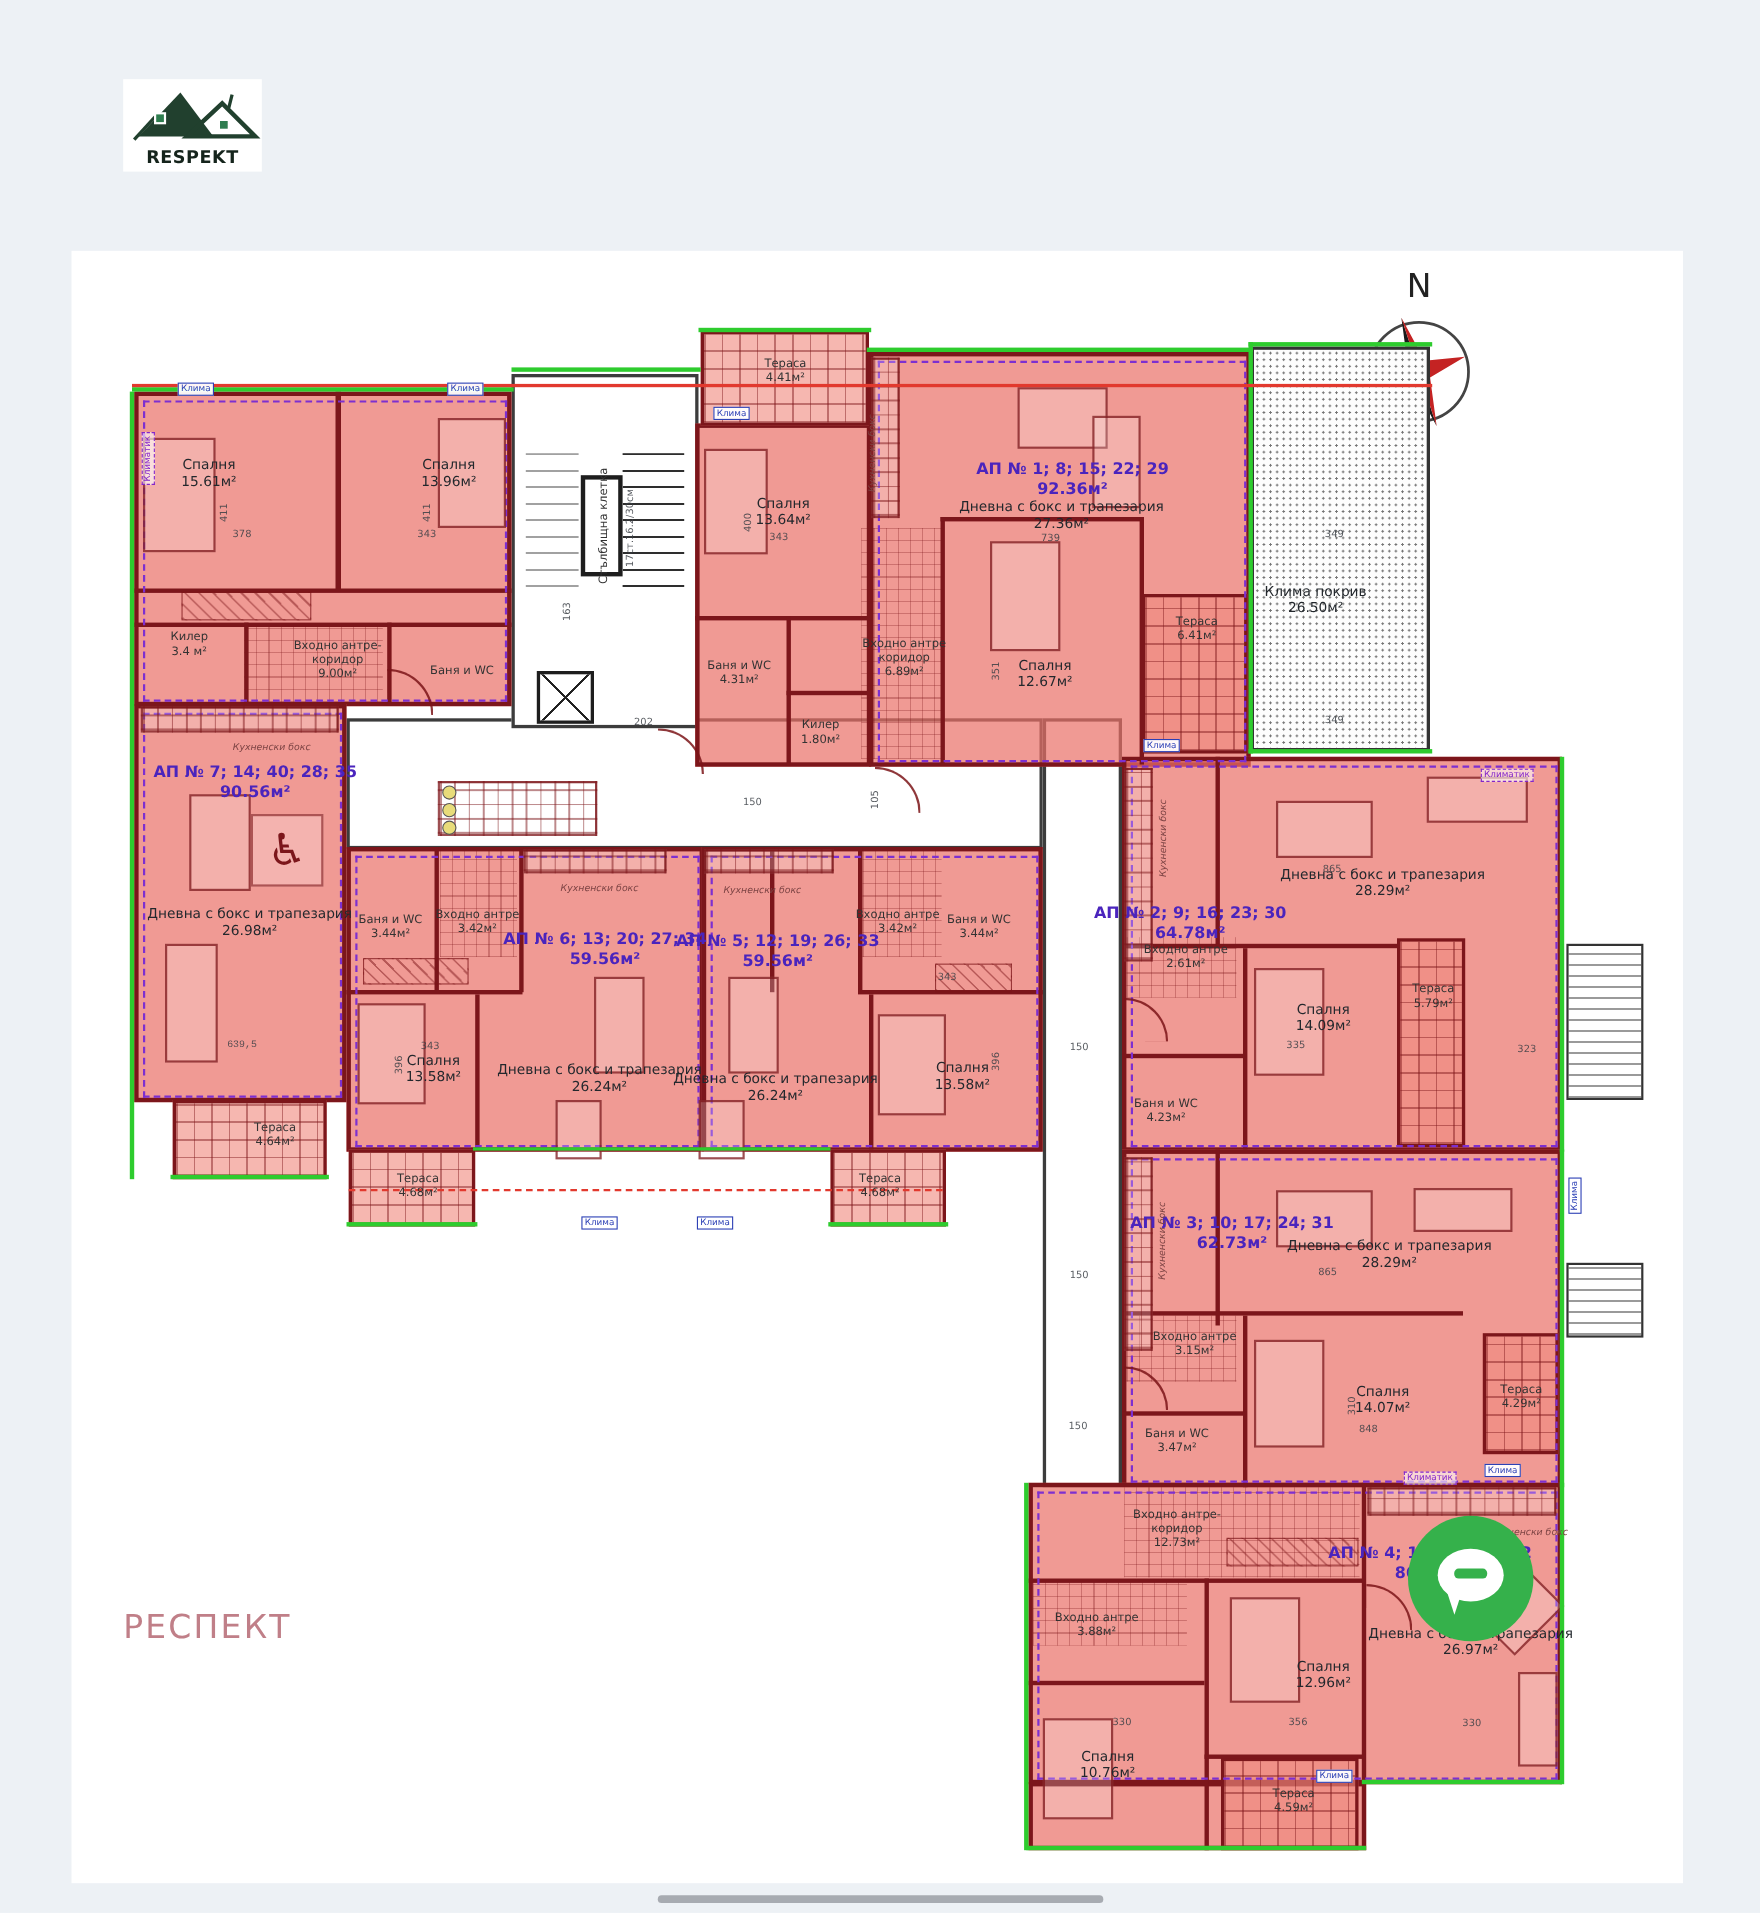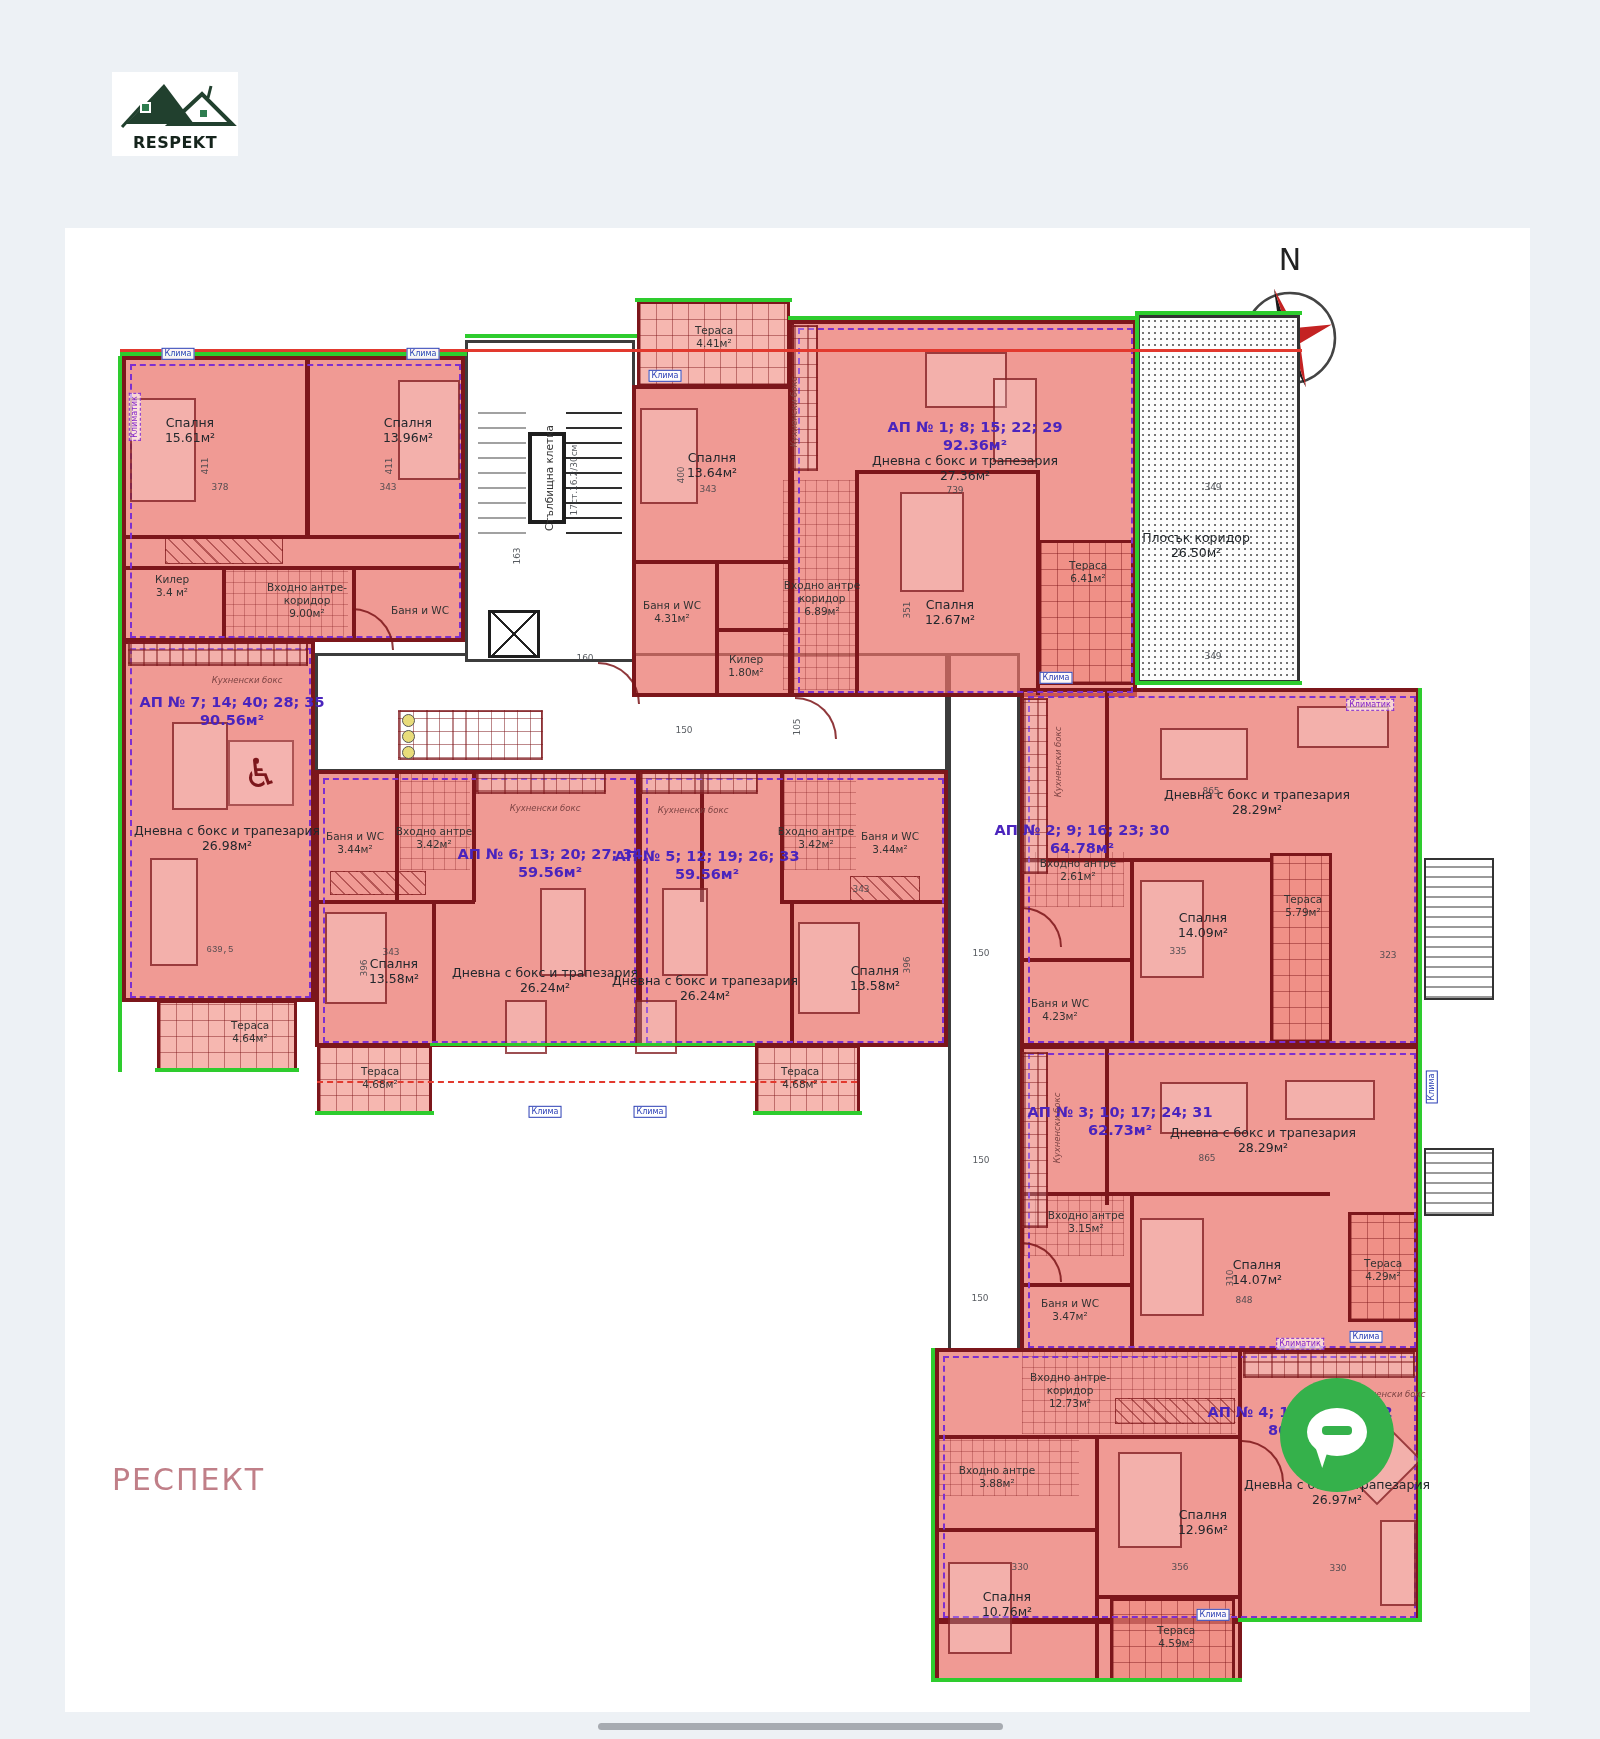--- a/index.html
+++ b/index.html
@@ -359,21 +359,21 @@
       <div class="lbl sm" style="left: 355px; top: 843px;">Баня и WC
 3.44м²</div>
       <div class="lbl sm" style="left: 434px; top: 838px;">Входно антре
 3.42м²</div>
       <div class="lbl" style="left: 394px; top: 971px;">Спалня
 13.58м²</div>
       <div class="lbl" style="left: 545px; top: 980px;">Дневна с бокс и трапезария
 26.24м²</div>
       <div class="lbl sm" style="left: 380px; top: 1078px;">Тераса
 4.68м²</div>
-      <div class="lbl" style="left: 1196px; top: 545px;">Плосък коридор
+      <div class="lbl" style="left: 1196px; top: 545px;">Клима покрив
 26.50м²</div>
       <div class="lbl sm rot" style="left: 549px; top: 478px;">Стълбищна клетка</div>
       <div class="lbl dim rot" style="left: 574px; top: 480px;">17ст.16.2/30см</div>
       <div class="lbl dim" style="left: 220px; top: 487px;">378</div>
       <div class="lbl dim" style="left: 388px; top: 487px;">343</div>
       <div class="lbl dim rot" style="left: 205px; top: 466px;">411</div>
       <div class="lbl dim rot" style="left: 389px; top: 466px;">411</div>
       <div class="lbl dim" style="left: 708px; top: 489px;">343</div>
       <div class="lbl dim" style="left: 955px; top: 490px;">739</div>
       <div class="lbl dim rot" style="left: 681px; top: 475px;">400</div>
@@ -384,21 +384,21 @@
       <div class="lbl dim" style="left: 1211px; top: 791px;">865</div>
       <div class="lbl dim" style="left: 1178px; top: 951px;">335</div>
       <div class="lbl dim" style="left: 1207px; top: 1158px;">865</div>
       <div class="lbl dim" style="left: 1244px; top: 1300px;">848</div>
       <div class="lbl dim rot" style="left: 1230px; top: 1278px;">310</div>
       <div class="lbl dim" style="left: 981px; top: 953px;">150</div>
       <div class="lbl dim" style="left: 981px; top: 1160px;">150</div>
       <div class="lbl dim" style="left: 980px; top: 1298px;">150</div>
       <div class="lbl dim" style="left: 684px; top: 730px;">150</div>
       <div class="lbl dim rot" style="left: 797px; top: 727px;">105</div>
-      <div class="lbl dim" style="left: 585px; top: 658px;">160</div>
+      <div class="lbl dim" style="left: 585px; top: 658px;">202</div>
       <div class="lbl dim rot" style="left: 517px; top: 556px;">163</div>
       <div class="lbl dim" style="left: 1020px; top: 1567px;">330</div>
       <div class="lbl dim" style="left: 1180px; top: 1567px; text-align: center;">356</div>
       <div class="lbl dim" style="left: 1338px; top: 1568px;">330</div>
       <div class="lbl dim" style="left: 1366px; top: 1453px;">450</div>
       <div class="lbl dim" style="left: 391px; top: 952px;">343</div>
       <div class="lbl dim rot" style="left: 364px; top: 968px;">396</div>
       <div class="lbl dim" style="left: 861px; top: 889px;">343</div>
       <div class="lbl dim rot" style="left: 907px; top: 965px;">396</div>
       <div class="lbl dim" style="left: 220px; top: 950px; font-family: Liberation Mono, monospace;">639,5</div>

